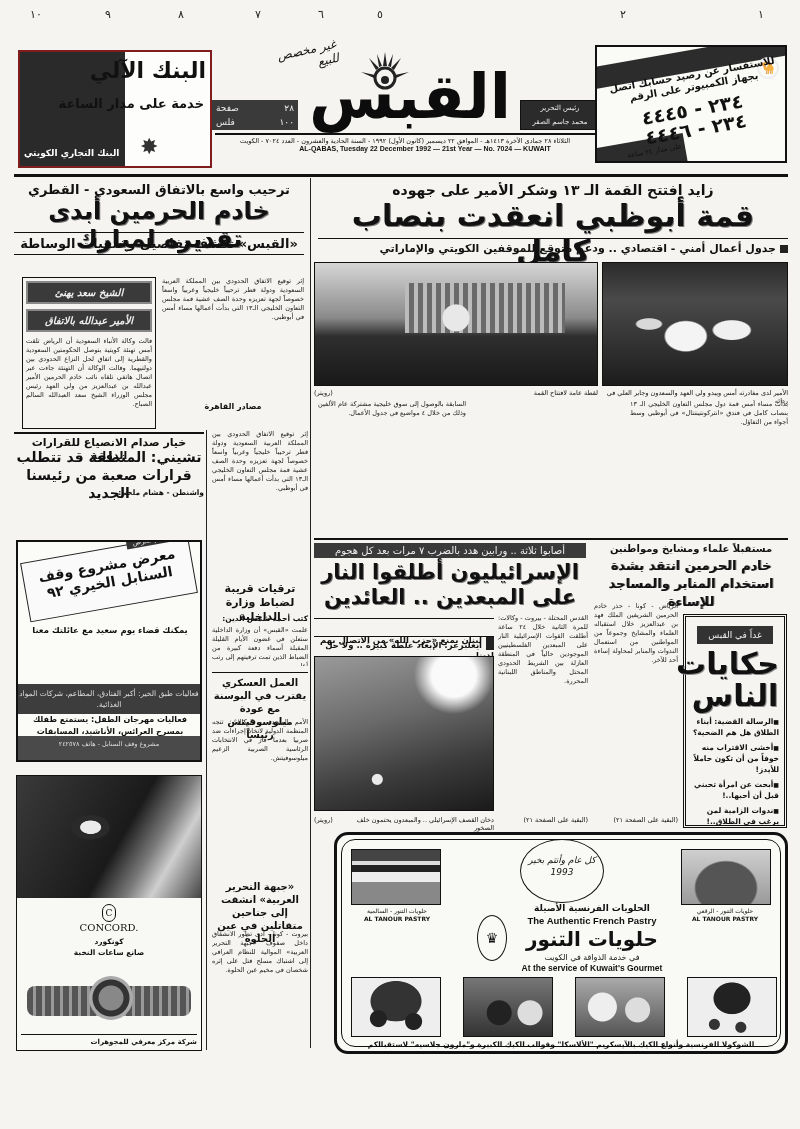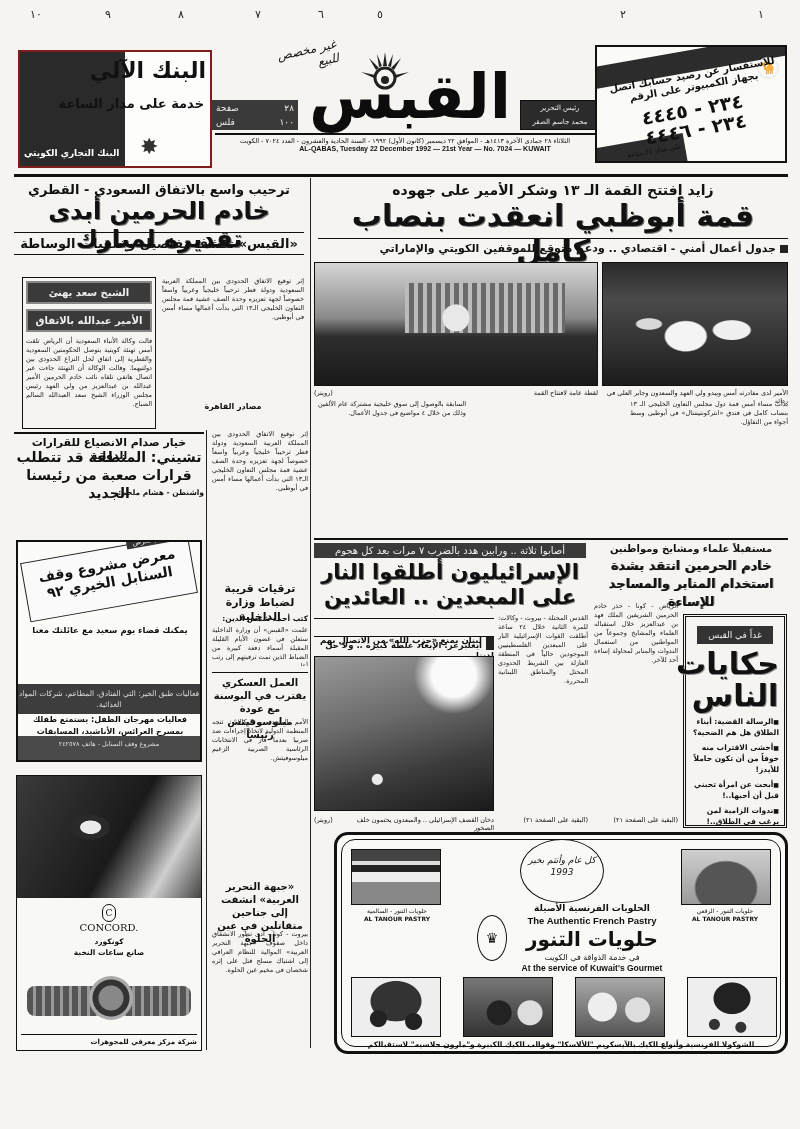--- a/index.html
+++ b/index.html
@@ -49,21 +49,21 @@
      radial-gradient(ellipse at 70% 55%, #f0f0f0 0 18px, transparent 20px),
      radial-gradient(ellipse at 25% 50%, #d8d8d8 0 12px, transparent 14px),
      linear-gradient(180deg,#2b2b2b 0%,#4a4a4a 30%,#1c1c1c 100%); }
   .caption { font-size: 6.5px; color: #111; }
   .body-text { font-size: 6.5px; line-height: 9px; color: #1a1a1a; text-align: justify; }
   
   .l-kicker { left: 14px; top: 182px; width: 290px; font-size: 13px; font-weight: bold; text-align: center; }
   .l-head { left: 14px; top: 197px; width: 290px; font-size: 24px; font-weight: 900; text-align: center; text-shadow: 1px 1px 0 #777; }
   .l-sub { left: 14px; top: 232px; width: 290px; font-size: 13px; font-weight: bold; text-align: center; border-top: 1px solid #111; border-bottom: 1px solid #111; padding: 3px 0; }
   .boxed-story { left: 22px; top: 277px; width: 134px; height: 152px; border: 1px solid #111; padding: 3px; }
-  .boxed-story .band { background: #3a3a3a; color: #eee; font-size: 10px; font-weight: bold; text-align: center; padding: 4px 0; margin-bottom: 5px; border: 2px solid #888; }
+  .boxed-story .band { background: #3a3a3a; color: #eee; font-size: 10px; font-weight: bold; text-align: center; padding: 4px 0; margin-bottom: 5px; border: 2px solid #888; font-style: italic; }
   .h-mid { font-weight: 900; text-align: center; }
   .teaser-box { left: 683px; top: 614px; width: 104px; height: 214px; border: 3px double #111; padding: 5px; }
   .teaser-box .tag { background: #333; color: #eee; font-size: 9px; text-align: center; padding: 4px 0; margin: 4px 6px; }
   .teaser-box .big { font-size: 30px; font-weight: 900; text-align: center; line-height: 32px; text-shadow: 1px 1px 0 #888; }
   .teaser-box ul { list-style: none; font-size: 7.5px; font-weight: bold; line-height: 11px; margin-top: 4px; }
   .teaser-box li { margin-bottom: 4px; }
   .teaser-box li::before { content: "\25A0 "; font-size: 6px; }
   
   .ad-expo { left: 16px; top: 468px; width: 186px; height: 295px; border: 2px solid #111; background: #fbfbf8; overflow: hidden; }
   .ad-expo .head { position: absolute; left: 6px; top: 10px; width: 170px; height: 82px; border: 1px solid #222; transform: rotate(-10deg); background: #fafafa; }
@@ -215,21 +215,21 @@
   <div class="abs" style="left:104px;top:488px;width:100px;font-size:7.5px;font-weight:bold;">واشنطن - هشام ملحم:</div>
 
   <div class="abs ad-expo" style="top:540px;height:222px;">
     <div class="head" style="top:6px;height:60px;">
       <div class="t0">أضخم معرض</div>
       <div class="t1" style="margin-top:8px;font-size:14px;line-height:17px;">معرض مشروع وقف السنابل الخيري ٩٢</div>
     </div>
     <div class="lines" style="top:82px;">
       <div>يمكنك قضاء يوم سعيد مع عائلتك معنا</div>
     </div>
-    <div class="darkband" style="top:142px;">فعاليات طبق الخير: التي الفنادق، المطاعم، شركات المواد الغذائية.</div>
+    <div class="darkband" style="top:142px;">فعاليات طبق الخير: أكبر الفنادق، المطاعم، شركات المواد الغذائية.</div>
     <div class="kids" style="top:172px;">فعاليات مهرجان الطفل: يستمتع طفلك بمسرح العرائس، الأناشيد، المسابقات الترفيهية.</div>
     <div class="foot" style="top:194px;height:24px;">مشروع وقف السنابل - هاتف ٢٤٢٥٧٨</div>
   </div>
 
   <div class="abs ad-watch">
     <div class="img"></div>
     <div class="logo"><div class="c">C</div><div>CONCORD.</div></div>
     <div class="ar">
       <div>كونكورد</div>
       <div>صانع ساعات النخبة</div>

